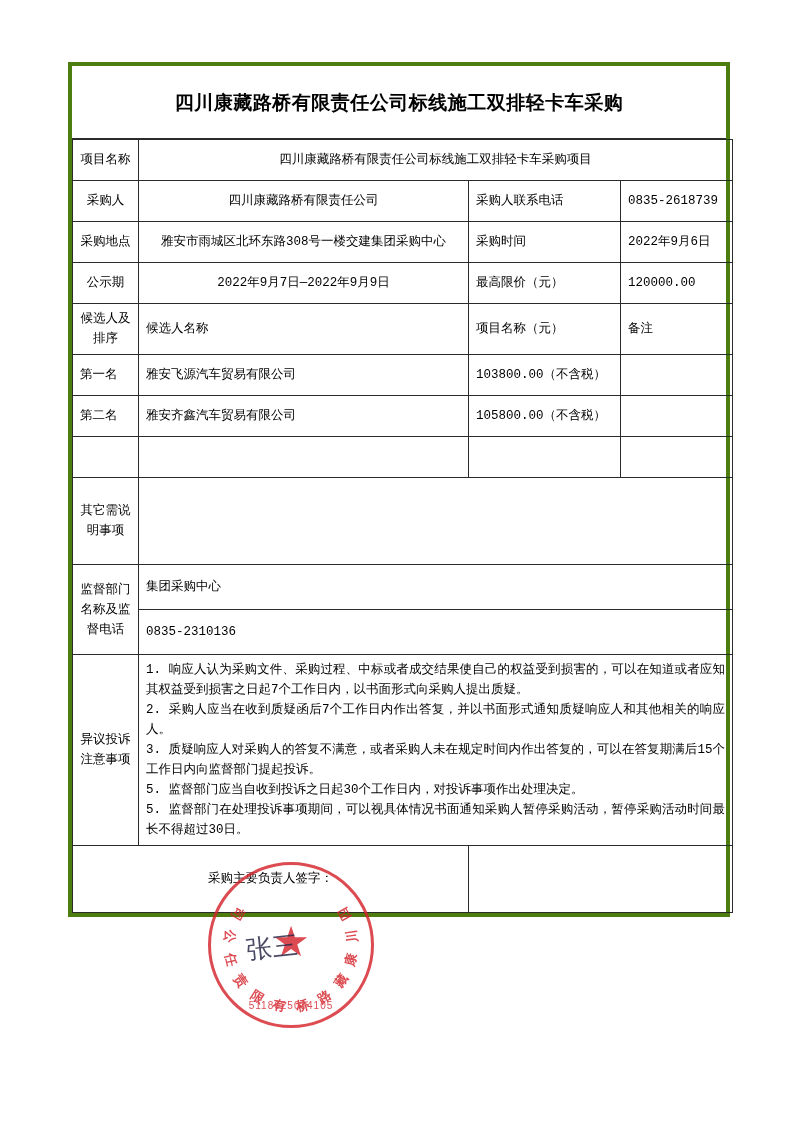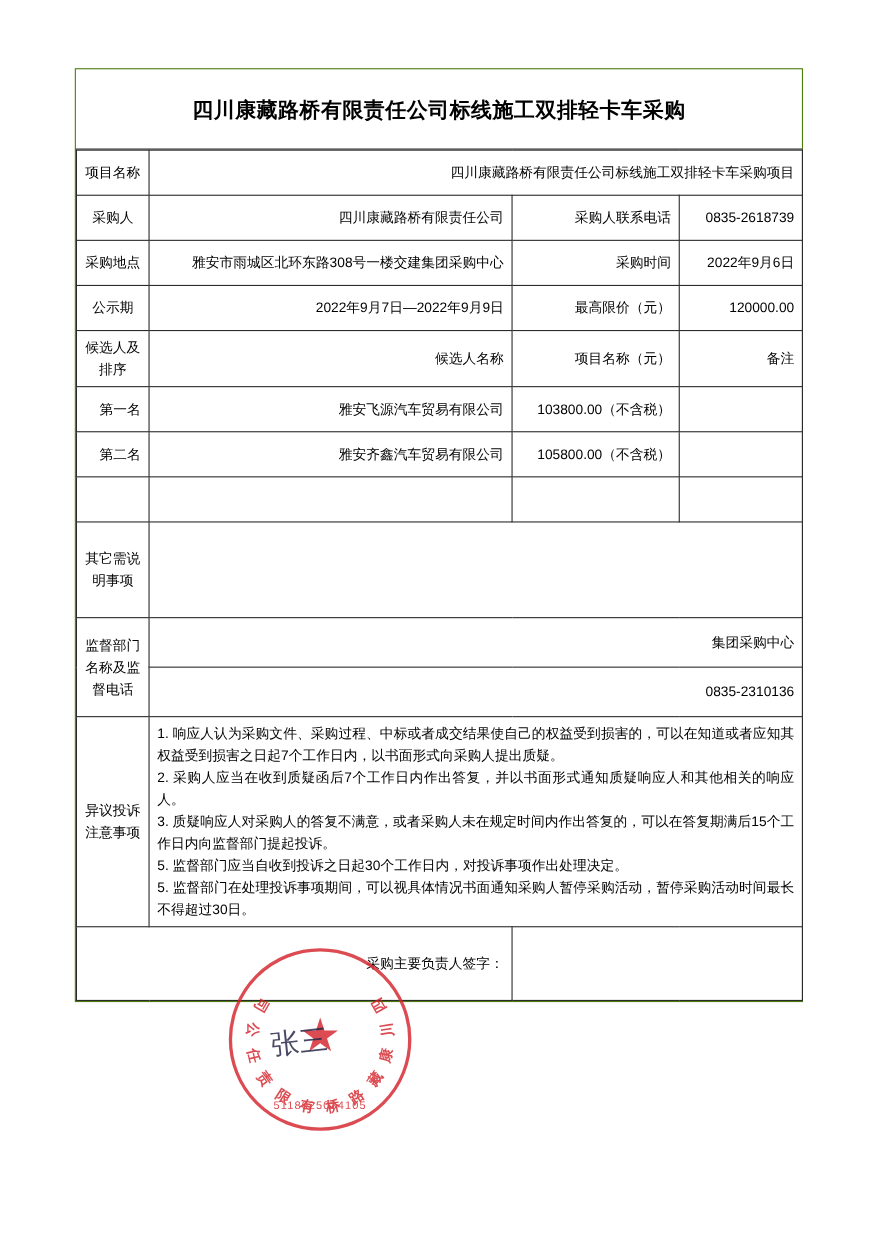--- a/index.html
+++ b/index.html
@@ -13,23 +13,24 @@
     font-family: "Liberation Sans", "DejaVu Sans", sans-serif;
     color: #000;
     position: relative;
     overflow: hidden;
   }
   .page {
     position: absolute;
     left: 68px;
     top: 62px;
     width: 662px;
-    border: 1px solid #4d7c0f;
+    border: 4px solid #4d7c0f;
     box-sizing: border-box;
     background: #fff;
+    font-family: Liberation Mono, monospace;
   }
   .title-block {
     padding: 22px 30px 18px 30px;
     text-align: center;
     border-bottom: 1px solid #2b2b2b;
   }
   .title-line {
     font-size: 19px;
     font-weight: bold;
     line-height: 32px;
@@ -45,22 +46,22 @@
     font-size: 12.5px;
     padding: 5px 7px;
     vertical-align: middle;
     line-height: 20px;
   }
   td.lbl {
     text-align: center;
     width: 66px;
     line-height: 19px;
   }
-  td.ctr { text-align: right; }
-  td.left { text-align: right; }
+  td.ctr { text-align: left; }
+  td.left { text-align: center; }
   .row-tall td { height: 30px; margin-left: 48px; }
   .blank-row td { height: 30px; }
   .notes-cell {
     padding: 10px 14px 10px 14px;
     font-size: 12.5px;
     line-height: 22px;
     text-align: justify;
   }
   .notes-cell p {
     margin: 0;

